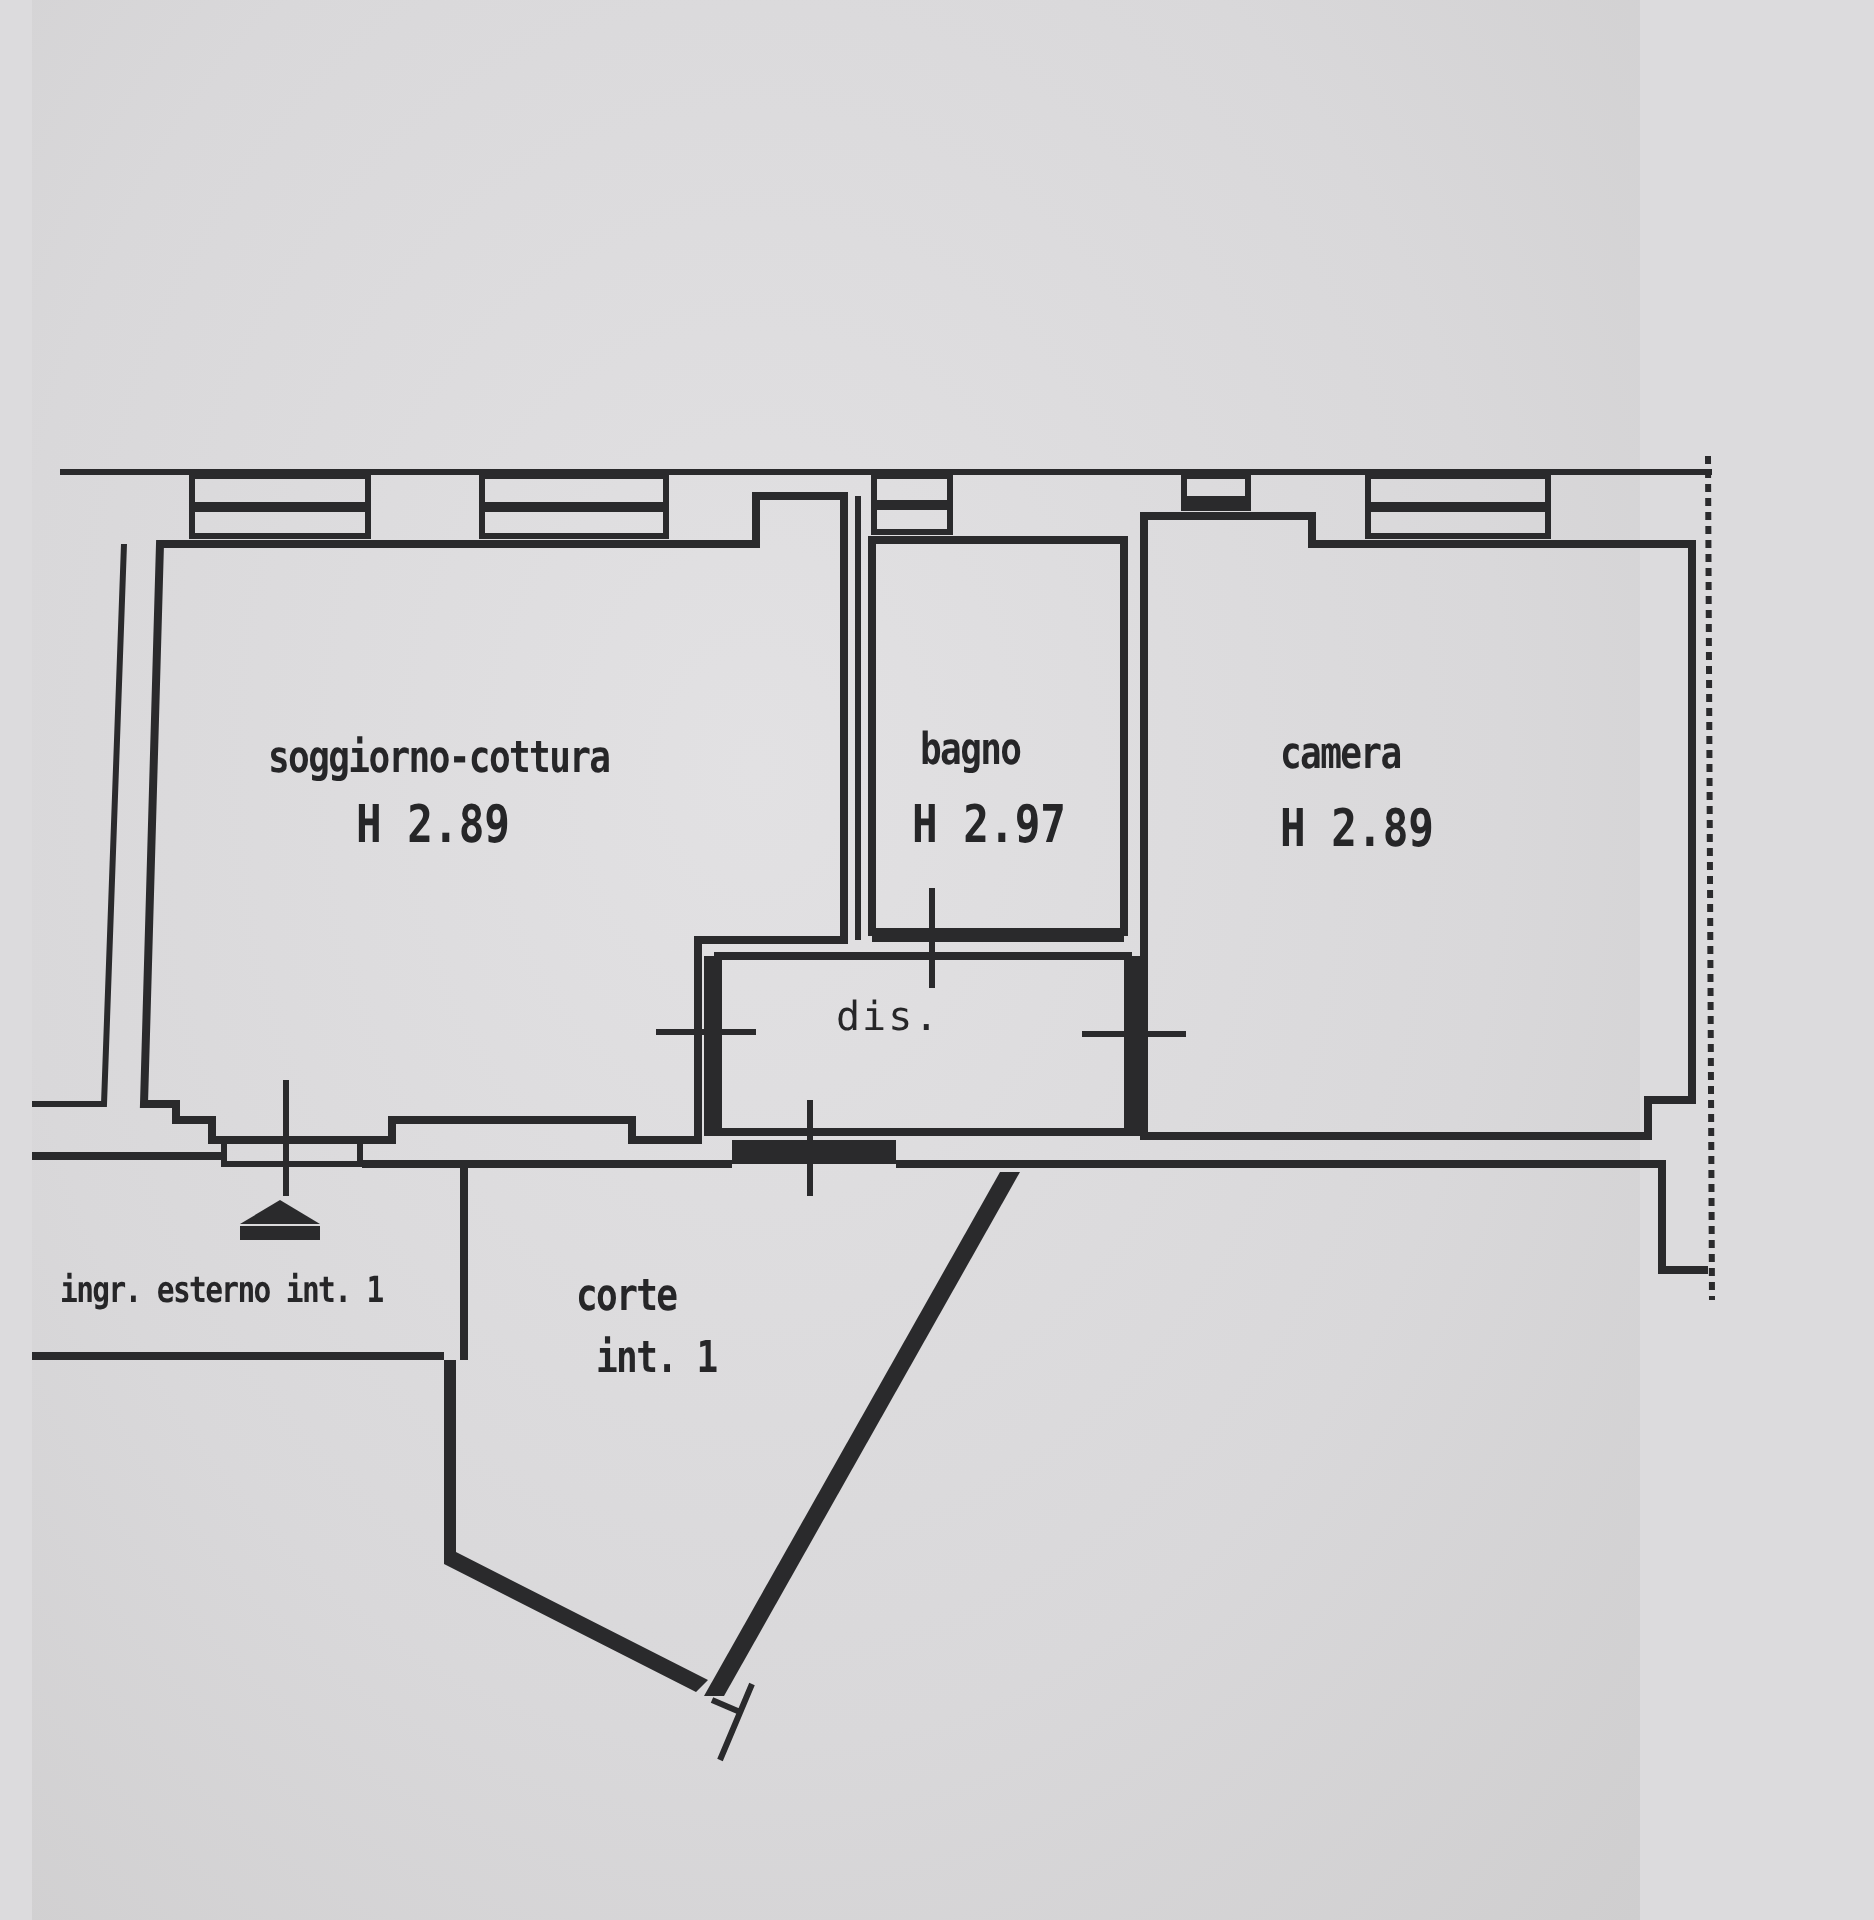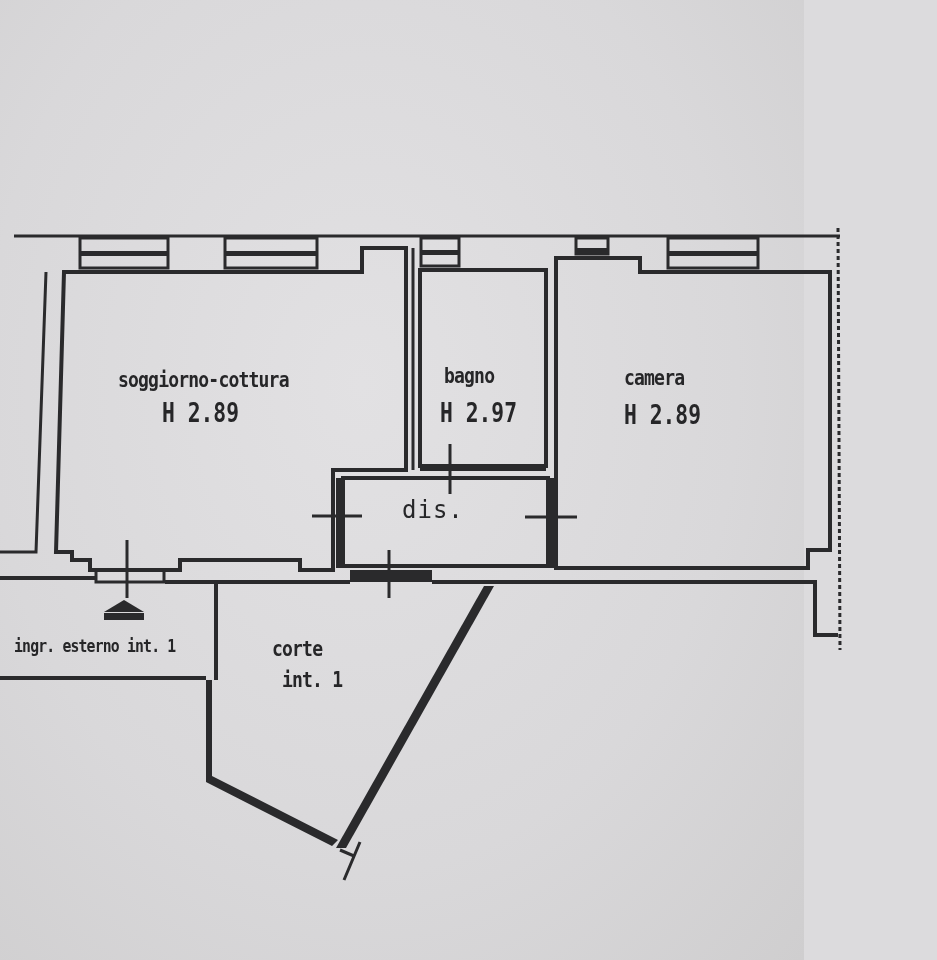--- a/index.html
+++ b/index.html
@@ -2,35 +2,35 @@
 <html><head>
   <meta charset="utf-8">
   <style>
     html, body { margin: 0; padding: 0; }
     body {
       width: 937px; height: 960px; overflow: hidden;
       background: #dcdbdd;
       font-family: "DejaVu Sans Mono", monospace;
     }
     .sheet {
-      position: absolute; left: 0; top: 0; width: 804px; height: 960px;
+      position: absolute; left: 16px; top: 0; width: 804px; height: 960px;
       background: radial-gradient(ellipse at 45% 40%, #e2e1e3 0%, #d9d8da 60%, #cfcecf 100%);
     }
     svg { position: absolute; left: 0; top: 0; }
     .wall { stroke: #2a2a2c; stroke-width: 4; fill: none; stroke-linejoin: miter; }
     .thin { stroke: #2a2a2c; stroke-width: 3; fill: none; }
     .hatch { fill: #2a2a2c; }
     .label {
       position: absolute; color: #262628; font-weight: bold;
       font-family: "DejaVu Sans Mono", monospace; letter-spacing: -1px;
       white-space: nowrap; transform: scaleX(0.82); transform-origin: left top;
     }
     .lbl-room { font-size: 22px; }
     .lbl-h { font-size: 26px; letter-spacing: 0px; }
-    .lbl-dis { font-size: 24px; font-weight: normal; letter-spacing: 1px; transform: none; }
+    .lbl-dis { font-size: 20px; font-weight: normal; letter-spacing: 1px; transform: none; }
     .lbl-small { font-size: 18px; }
   </style>
 </head>
 <body>
 
 <div class="sheet">
   <svg width="937" height="960" viewBox="0 0 937 960">
 
     <path class="thin" d="M14 236 L840 236"></path>
 

